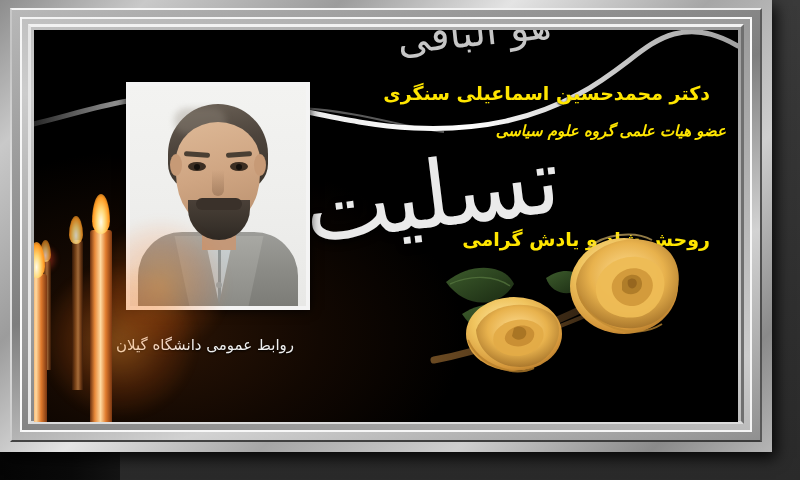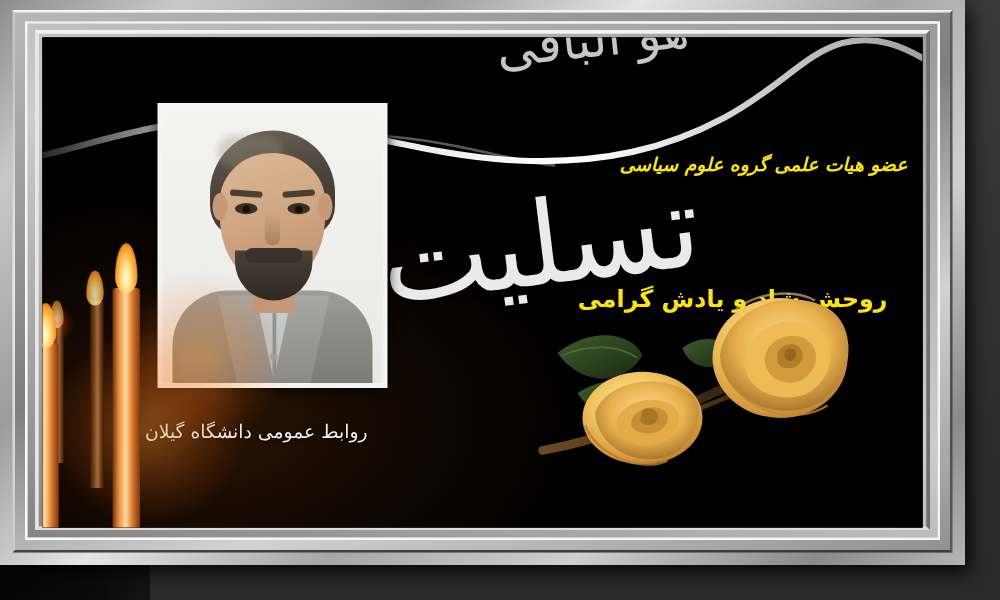--- a/index.html
+++ b/index.html
@@ -352,20 +352,21 @@
           <div class="p-brow-l"></div>
           <div class="p-brow-r"></div>
           <div class="p-eye-l"></div>
           <div class="p-eye-r"></div>
           <div class="p-nose"></div>
           <div class="p-beard"></div>
           <div class="p-mustache"></div>
         </div>
       </div>
 
+      <div class="txt-name">دکتر محمدحسین اسماعیلی سنگری</div>
       <div class="txt-role">عضو هیات علمی گروه علوم سیاسی</div>
       <div class="txt-wish">روحش شاد و یادش گرامی</div>
       <div class="txt-credit">روابط عمومی دانشگاه گیلان</div>
 
       <div class="candles">
         <div class="glow" style="left:44px;  top:76px;  width:150px; height:150px;"></div>
         <div class="glow" style="left:96px;  top:30px;  width:130px; height:130px;"></div>
         <div class="spark" style="left:26px; top:56px; width:34px; height:26px;"></div>
 
         <div class="candle c-body-dim" style="left:42px; width:9px; height:110px; bottom:56px;"></div>

